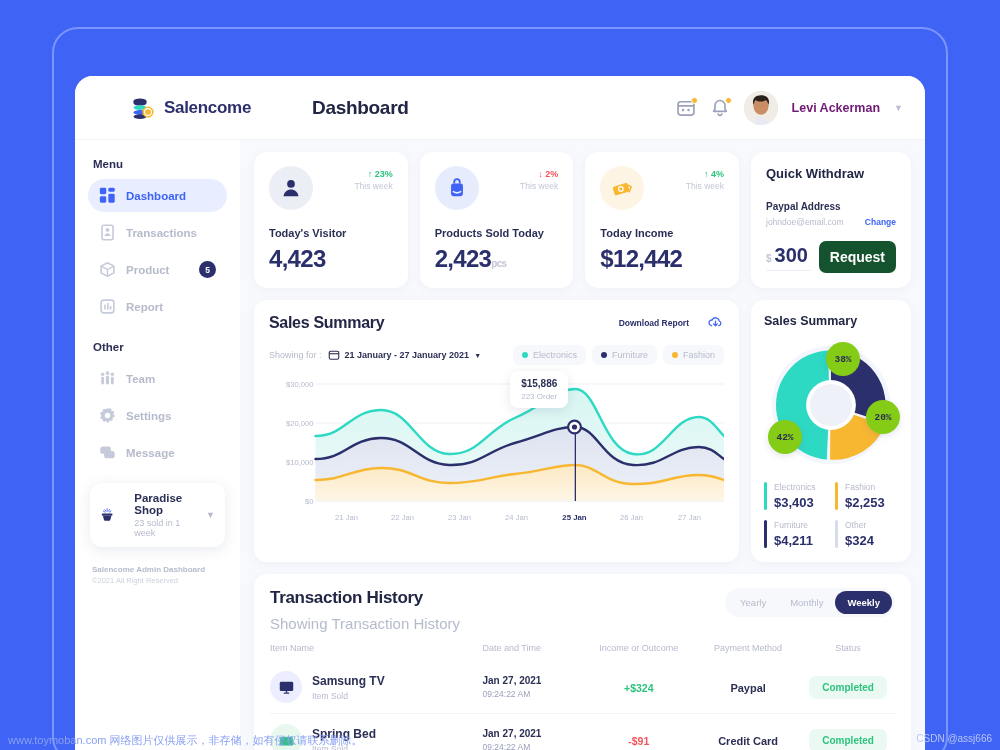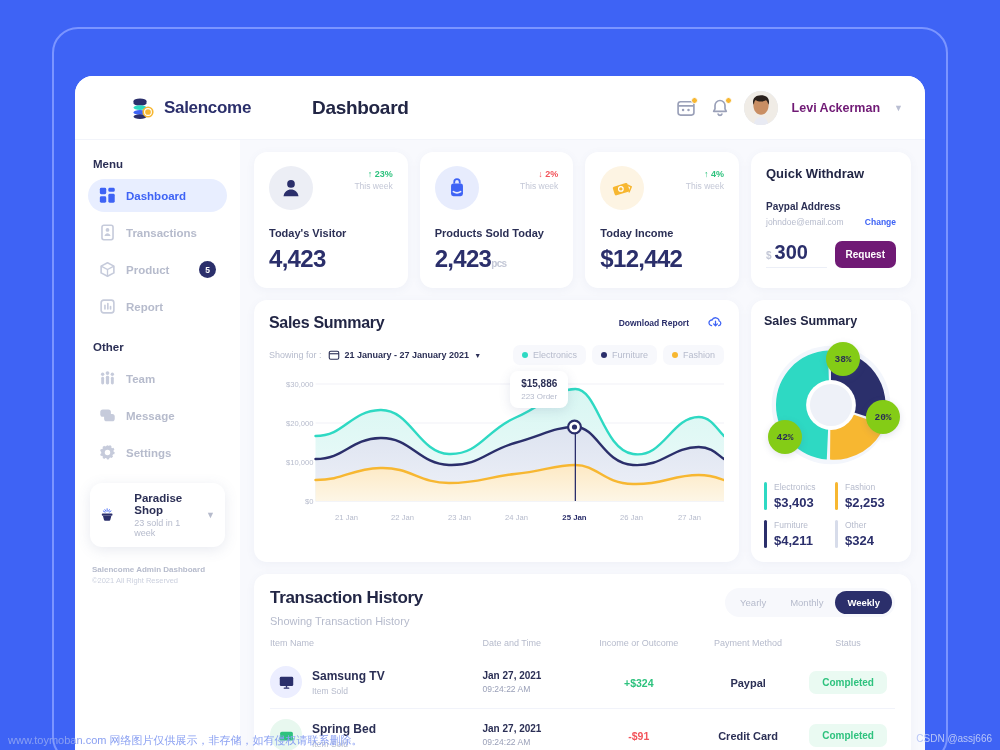--- a/index.html
+++ b/index.html
@@ -144,22 +144,22 @@
   .w-amount-row {
     display: flex; align-items: center; margin-top: 14px; gap: 8px;
   }
   .w-amt-box {
     display: flex; align-items: baseline; gap: 3px;
     border-bottom: 1px solid #eceff7; padding-bottom: 3px; flex: 1;
   }
   .w-cur { font-size: 10px; color: #c3c7d6; font-weight: bold; }
   .w-amt { font-size: 20px; font-weight: bold; color: #2b2f6b; }
   .w-btn {
-    background: #701a75; color: #fff; border: none;
-    font-size: 10px; font-weight: bold; border-radius: 7px;
+    background: #14532d; color: #fff; border: none;
+    font-size: 14px; font-weight: bold; border-radius: 7px;
     padding: 8px 11px; cursor: pointer;
     font-family: "Liberation Sans", sans-serif;
   }
 
   
   .sales { flex: 1; padding: 14px 15px 8px 15px; }
   .s-head { display: flex; align-items: flex-start; }
   .s-title { font-size: 16px; font-weight: bold; color: #222645; letter-spacing: -0.3px; }
   .dl-wrap { margin-left: auto; display: flex; align-items: center; gap: 18px; cursor: pointer; }
   .dl-text { font-size: 8.5px; font-weight: bold; color: #2b2f6b; }
@@ -193,21 +193,21 @@
   .d-legends { display: flex; flex-wrap: wrap; gap: 10px 8px; margin-top: 2px; }
   .d-leg { width: calc(50% - 4px); display: flex; gap: 7px; }
   .d-bar { width: 3px; border-radius: 2px; flex-shrink: 0; }
   .d-name { font-size: 8.5px; color: #b6bbcc; }
   .d-val { font-size: 13px; font-weight: bold; color: #2b2f6b; margin-top: 3px; }
 
   
   .trans { margin-top: 12px; padding: 14px 16px 0 16px; }
   .t-head { display: flex; align-items: flex-start; }
   .t-title { font-size: 17px; font-weight: bold; color: #222645; letter-spacing: -0.3px; }
-  .t-sub { font-size: 11px; color: #b6bbcc; margin-top: 7px; }
+  .t-sub { font-size: 15px; color: #b6bbcc; margin-top: 7px; }
   .toggle {
     margin-left: auto; background: #f7f8fc; border-radius: 16px;
     display: flex; align-items: center; padding: 3px;
   }
   .tg {
     font-size: 9.5px; color: #b6bbcc; padding: 6px 12px;
     border-radius: 14px; cursor: pointer;
   }
   .tg.active { background: #2b2f6b; color: #fff; font-weight: bold; }
   table { width: 100%; border-collapse: collapse; margin-top: 11px; }
@@ -343,32 +343,32 @@
           <circle cx="10" cy="3.6" r="2.2" fill="#c6cbdb"></circle>
             <rect x="8.1" y="6.8" width="3.8" height="10.2" rx="1.7" fill="#c6cbdb"></rect>
           <circle cx="15.7" cy="5" r="2" fill="#c6cbdb"></circle>
             <rect x="14" y="8" width="3.4" height="9" rx="1.6" fill="#c6cbdb"></rect>
         </svg>
         <span class="nav-text">Team</span>
       </div>
 
       <div class="nav-item">
         <svg width="17" height="17" viewBox="0 0 20 20">
+          <path d="M10 1.6l1.9.8.9-1.1 1.9 1.4-.3 1.4 1.4.9 1.3-.5 1 2.2-1.1.9.2 1.6 1.3.6-.5 2.3-1.4.1-.8 1.4.7 1.2-1.7 1.6-1.3-.6-1.4.7-.2 1.4-2.4.2-.6-1.3-1.6-.2-1 1.1-2-1.2.3-1.4-1-1.2-1.4.2-.8-2.3 1.2-.7v-1.6L1.4 8l.8-2.2 1.4.3 1-1.2-.4-1.3L6.1 2l1.1 1z" fill="#c6cbdb"></path>
+          <circle cx="10" cy="10" r="3.2" fill="#fff"></circle>
+        </svg>
+        <span class="nav-text">Settings</span>
+      </div>
+
+      <div class="nav-item">
+        <svg width="17" height="17" viewBox="0 0 20 20">
           <rect x="1.5" y="3" width="12.5" height="8.6" rx="3" fill="#c6cbdb"></rect>
           <rect x="6" y="8.2" width="12.5" height="8.6" rx="3" fill="#c6cbdb"></rect>
         </svg>
         <span class="nav-text">Message</span>
-      </div>
-
-      <div class="nav-item">
-        <svg width="17" height="17" viewBox="0 0 20 20">
-          <path d="M10 1.6l1.9.8.9-1.1 1.9 1.4-.3 1.4 1.4.9 1.3-.5 1 2.2-1.1.9.2 1.6 1.3.6-.5 2.3-1.4.1-.8 1.4.7 1.2-1.7 1.6-1.3-.6-1.4.7-.2 1.4-2.4.2-.6-1.3-1.6-.2-1 1.1-2-1.2.3-1.4-1-1.2-1.4.2-.8-2.3 1.2-.7v-1.6L1.4 8l.8-2.2 1.4.3 1-1.2-.4-1.3L6.1 2l1.1 1z" fill="#c6cbdb"></path>
-          <circle cx="10" cy="10" r="3.2" fill="#fff"></circle>
-        </svg>
-        <span class="nav-text">Settings</span>
       </div>
 
       <div class="shop-card">
         <svg width="22" height="22" viewBox="0 0 24 24">
           <path d="M12 1.5v4M8.2 3l1.8 2.8M15.8 3L14 5.8M5.5 5.2l3 2M18.5 5.2l-3 2" stroke="#3e63f5" stroke-width="1.5" stroke-linecap="round"></path>
           <rect x="3" y="9.5" width="18" height="3.6" rx="1.6" fill="#2b2f6b"></rect>
           <path d="M5 13.5h14l-1.6 6.4a2 2 0 0 1-2 1.6H8.6a2 2 0 0 1-2-1.6z" fill="#2b2f6b"></path>
         </svg>
         <div>
           <div class="shop-title">Paradise Shop</div>

